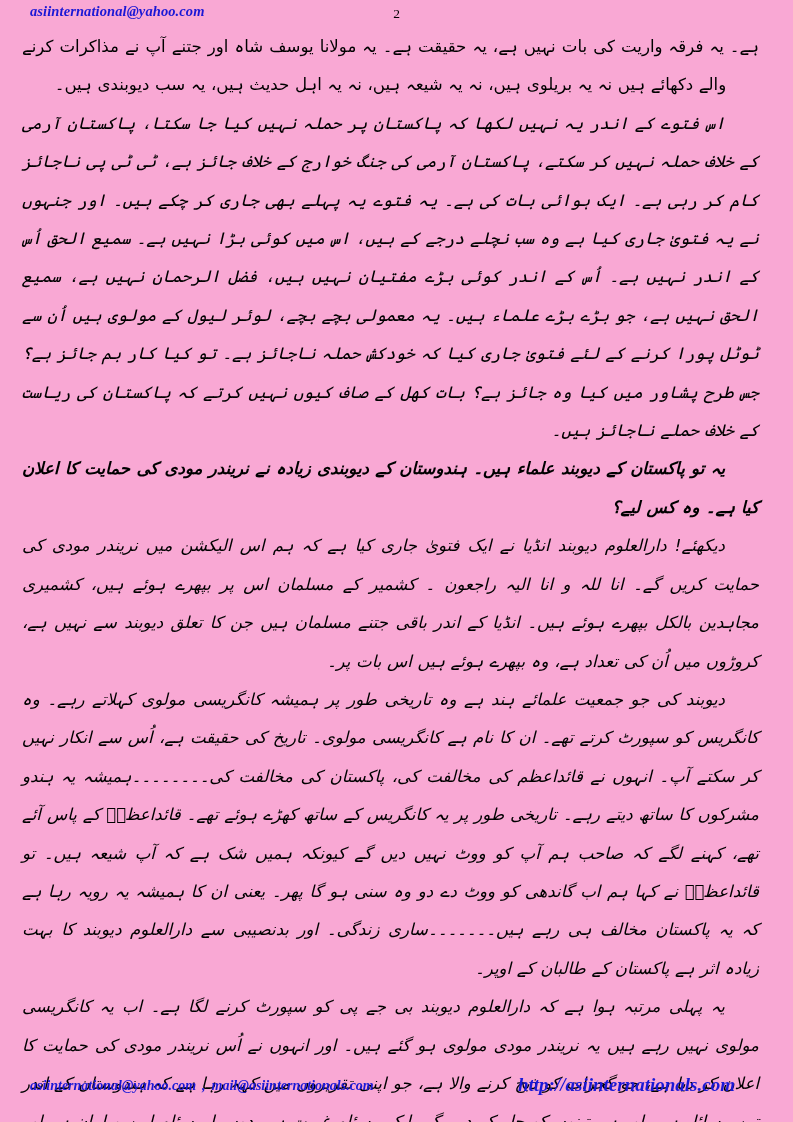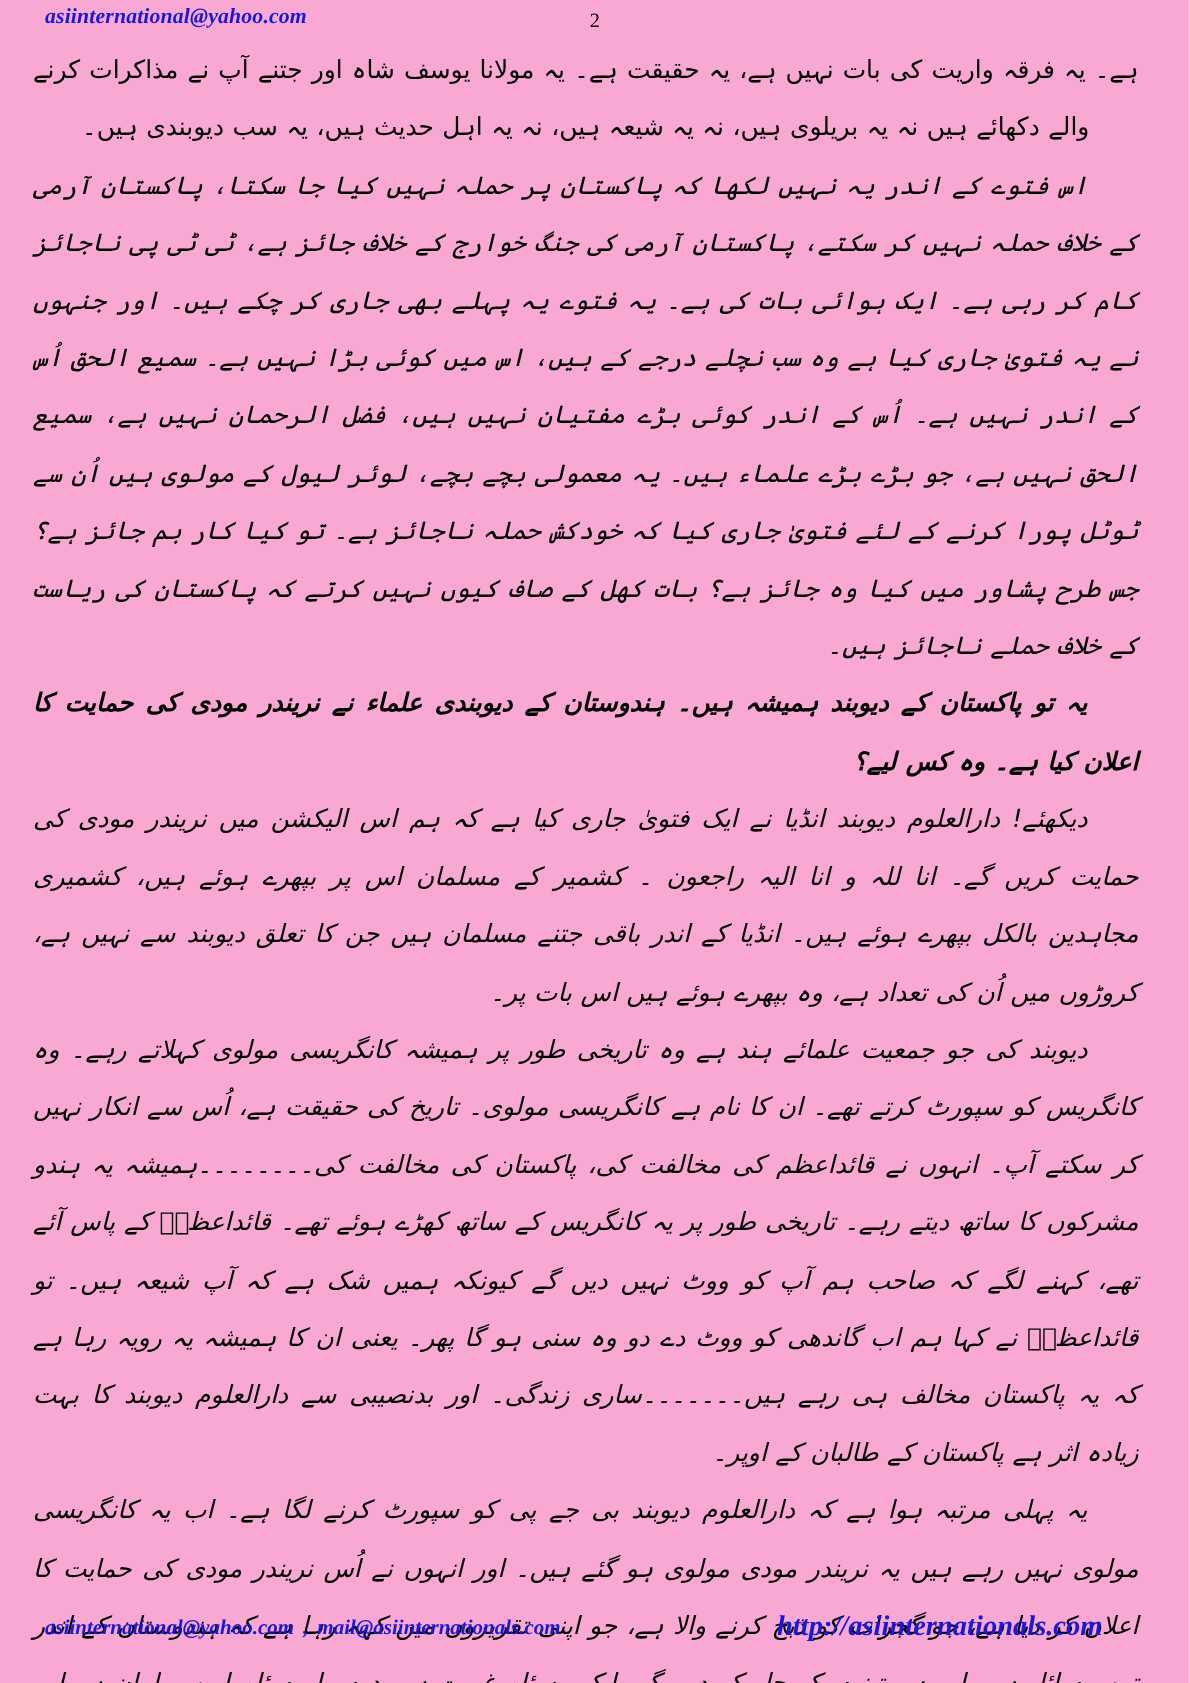--- a/index.html
+++ b/index.html
@@ -127,21 +127,21 @@
 <div class="page">
 
   <div class="header">
     <div class="header-email">asiinternational@yahoo.com</div>
     <div class="header-pageno">2</div>
   </div>
 
   <div class="body-block">
     <p class="para center-last">ہے۔ یہ فرقہ واریت کی بات نہیں ہے، یہ حقیقت ہے۔ یہ مولانا یوسف شاہ اور جتنے آپ نے مذاکرات کرنے والے دکھائے ہیں نہ یہ بریلوی ہیں، نہ یہ شیعہ ہیں، نہ یہ اہل حدیث ہیں، یہ سب دیوبندی ہیں۔</p>
     <p class="para indent">اس فتوے کے اندر یہ نہیں لکھا کہ پاکستان پر حملہ نہیں کیا جا سکتا، پاکستان آرمی کے خلاف حملہ نہیں کر سکتے، پاکستان آرمی کی جنگ خوارج کے خلاف جائز ہے، ٹی ٹی پی ناجائز کام کر رہی ہے۔ ایک ہوائی بات کی ہے۔ یہ فتوے یہ پہلے بھی جاری کر چکے ہیں۔ اور جنہوں نے یہ فتویٰ جاری کیا ہے وہ سب نچلے درجے کے ہیں، اس میں کوئی بڑا نہیں ہے۔ سمیع الحق اُس کے اندر نہیں ہے۔ اُس کے اندر کوئی بڑے مفتیان نہیں ہیں، فضل الرحمان نہیں ہے، سمیع الحق نہیں ہے، جو بڑے بڑے علماء ہیں۔ یہ معمولی بچے بچے، لوئر لیول کے مولوی ہیں اُن سے ٹوٹل پورا کرنے کے لئے فتویٰ جاری کیا کہ خودکش حملہ ناجائز ہے۔ تو کیا کار بم جائز ہے؟ جس طرح پشاور میں کیا وہ جائز ہے؟ بات کھل کے صاف کیوں نہیں کرتے کہ پاکستان کی ریاست کے خلاف حملے ناجائز ہیں۔</p>
-    <p class="para indent bold">یہ تو پاکستان کے دیوبند ہمیشہ ہیں۔ ہندوستان کے دیوبندی علماء نے نریندر مودی کی حمایت کا اعلان کیا ہے۔ وہ کس لیے؟</p>
+    <p class="para indent bold">یہ تو پاکستان کے دیوبند علماء ہیں۔ ہندوستان کے دیوبندی زیادہ نے نریندر مودی کی حمایت کا اعلان کیا ہے۔ وہ کس لیے؟</p>
     <p class="para indent">دیکھئے! دارالعلوم دیوبند انڈیا نے ایک فتویٰ جاری کیا ہے کہ ہم اس الیکشن میں نریندر مودی کی حمایت کریں گے۔ انا للہ و انا الیہ راجعون ۔ کشمیر کے مسلمان اس پر بپھرے ہوئے ہیں، کشمیری مجاہدین بالکل بپھرے ہوئے ہیں۔ انڈیا کے اندر باقی جتنے مسلمان ہیں جن کا تعلق دیوبند سے نہیں ہے، کروڑوں میں اُن کی تعداد ہے، وہ بپھرے ہوئے ہیں اس بات پر۔</p>
     <p class="para indent">دیوبند کی جو جمعیت علمائے ہند ہے وہ تاریخی طور پر ہمیشہ کانگریسی مولوی کہلاتے رہے۔ وہ کانگریس کو سپورٹ کرتے تھے۔ ان کا نام ہے کانگریسی مولوی۔ تاریخ کی حقیقت ہے، اُس سے انکار نہیں کر سکتے آپ۔ انہوں نے قائداعظم کی مخالفت کی، پاکستان کی مخالفت کی۔۔۔۔۔۔۔۔ہمیشہ یہ ہندو مشرکوں کا ساتھ دیتے رہے۔ تاریخی طور پر یہ کانگریس کے ساتھ کھڑے ہوئے تھے۔ قائداعظمؒ کے پاس آئے تھے، کہنے لگے کہ صاحب ہم آپ کو ووٹ نہیں دیں گے کیونکہ ہمیں شک ہے کہ آپ شیعہ ہیں۔ تو قائداعظمؒ نے کہا ہم اب گاندھی کو ووٹ دے دو وہ سنی ہو گا پھر۔ یعنی ان کا ہمیشہ یہ رویہ رہا ہے کہ یہ پاکستان مخالف ہی رہے ہیں۔۔۔۔۔۔۔ساری زندگی۔ اور بدنصیبی سے دارالعلوم دیوبند کا بہت زیادہ اثر ہے پاکستان کے طالبان کے اوپر۔</p>
     <p class="para indent">یہ پہلی مرتبہ ہوا ہے کہ دارالعلوم دیوبند بی جے پی کو سپورٹ کرنے لگا ہے۔ اب یہ کانگریسی مولوی نہیں رہے ہیں یہ نریندر مودی مولوی ہو گئے ہیں۔ اور انہوں نے اُس نریندر مودی کی حمایت کا اعلان کر دیا ہے، جو گجرات کو ذبح کرنے والا ہے، جو اپنی تقریروں میں کہہ رہا ہے کہ ہندوستان کے اندر تین مسائل ہیں اور ہم تینوں کو حل کر دیں گے، ایک مسئلہ غربت ہے، دوسرا مسئلہ امن و امان ہے اور تیسرا مسئلہ مسلمان ہیں۔ نریندر مودی کے پروگراموں میں جلسوں میں اُس کے لوگ تقریریں کرتے پھر رہے ہیں اور یہ اخبارات میں پریس میں رپورٹ ہو رہے ہیں۔ اور اس کا نتیجہ یہ ہو گا کہ پاکستان کے اندر جو طالبان عناصر ہیں اُن کو تقویت ملے گی۔ اُن کی تنظیم کو تقویت ملے گی۔ یہ بھی پہلے سے زیادہ حملے کریں گے۔ اس فتوے کا اثر پاکستان پہ آئے گا۔</p>
 
   </div>
 
   <div class="footer">
     <div class="footer-emails">
       <span>asiinternational@yahoo.com</span><span class="sep">,</span><span>mail@asiinternationals.com</span>
     </div>

